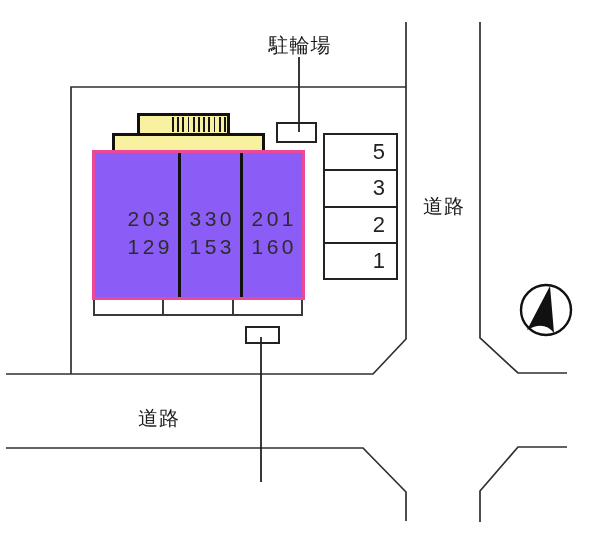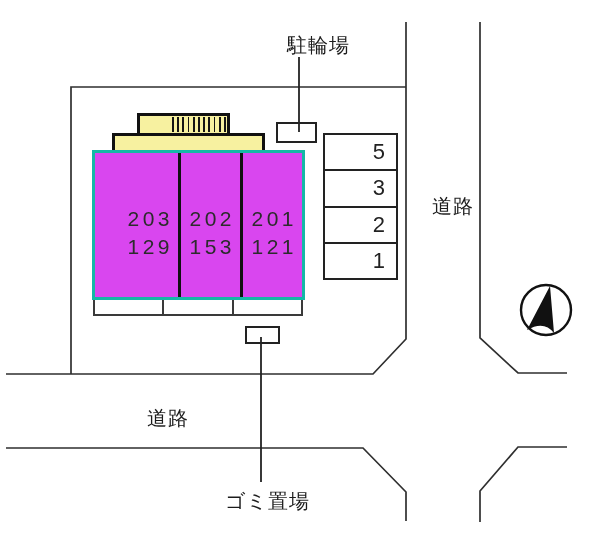--- a/index.html
+++ b/index.html
@@ -9,21 +9,21 @@
   }
   .abs{position:absolute;box-sizing:border-box;}
   svg{position:absolute;left:0;top:0;}
 
   
   .step{background:#F7F1A0;border:3px solid #111;}
   .hatch{
     background:repeating-linear-gradient(90deg,#151515 0,#151515 1.8px,transparent 1.8px,transparent 5.2px);
   }
   .main-block{
-    background:#d946ef;border:3px solid #14b8a6;display:flex;padding-left:24px;
+    background:#8b5cf6;border:3px solid #ec4899;display:flex;padding-left:24px;
   }
   .unit{
     flex:1 1 0;display:flex;flex-direction:column;align-items:center;justify-content:center;
     padding-top:16px;gap:5px;border-right:3px solid #111;
   }
   .unit:last-child{border-right:none;}
   .unit .num{
     font-size:21px;letter-spacing:3.5px;text-indent:3.5px;color:#2c2c2c;line-height:1.05;
     font-weight:500;
   }
@@ -36,21 +36,21 @@
 
   
   .parking{border:2px solid #222;display:flex;flex-direction:column;background:transparent;}
   .pspace{
     flex:1 1 0;border-bottom:2px solid #222;display:flex;align-items:center;justify-content:flex-end;
     padding-right:11px;font-size:22px;color:#222;
   }
   .pspace:last-child{border-bottom:none;}
 
   
-  .lbl{font-size:20px;letter-spacing:1px;text-align:right;color:#1c1c1c;white-space:nowrap;}
+  .lbl{font-size:20px;letter-spacing:1px;text-align:center;color:#1c1c1c;white-space:nowrap;}
 </style>
 </head>
 <body>
 
 <div id="canvas">
 
   <svg width="600" height="560" viewBox="0 0 600 560">
 
     <path d="M406,87 L71,87 L71,374" fill="none" stroke="#2f2f2f" stroke-width="1.7"></path>
 
@@ -75,26 +75,26 @@
   <div class="abs step" style="left:137px;top:113px;width:93px;height:23px;"></div>
   <div class="abs hatch" style="left:172px;top:117px;width:56px;height:15px;"></div>
   <div class="abs step" style="left:112px;top:133px;width:153px;height:20px;"></div>
 
   <div class="abs main-block" style="left:92px;top:150px;width:213px;height:150px;">
     <div class="unit">
       <span class="num">203</span>
       <span class="num">129</span>
     </div>
     <div class="unit">
-      <span class="num">202</span>
+      <span class="num">330</span>
       <span class="num">153</span>
     </div>
     <div class="unit">
       <span class="num">201</span>
-      <span class="num">121</span>
+      <span class="num">160</span>
     </div>
   </div>
 
   <div class="abs porch" style="left:93px;top:300px;width:210px;height:16px;">
     <div></div>
     <div></div>
     <div></div>
   </div>
 
   <div class="abs thinbox" style="left:276px;top:122px;width:41px;height:21px;"></div>
@@ -112,15 +112,14 @@
     <div class="pspace">
       <span>1</span>
     </div>
   </div>
 
   <div class="abs thinbox" style="left:245px;top:326px;width:35px;height:18px;"></div>
 
   <div class="abs lbl" style="left:250px;top:32px;width:100px;">駐輪場</div>
   <div class="abs lbl" style="left:414px;top:193px;width:60px;">道路</div>
   <div class="abs lbl" style="left:129px;top:405px;width:60px;">道路</div>
-  <div class="abs lbl" style="left:210px;top:488px;width:100px;">ゴミ置場</div>
 
 </div>
 
 </body></html>

